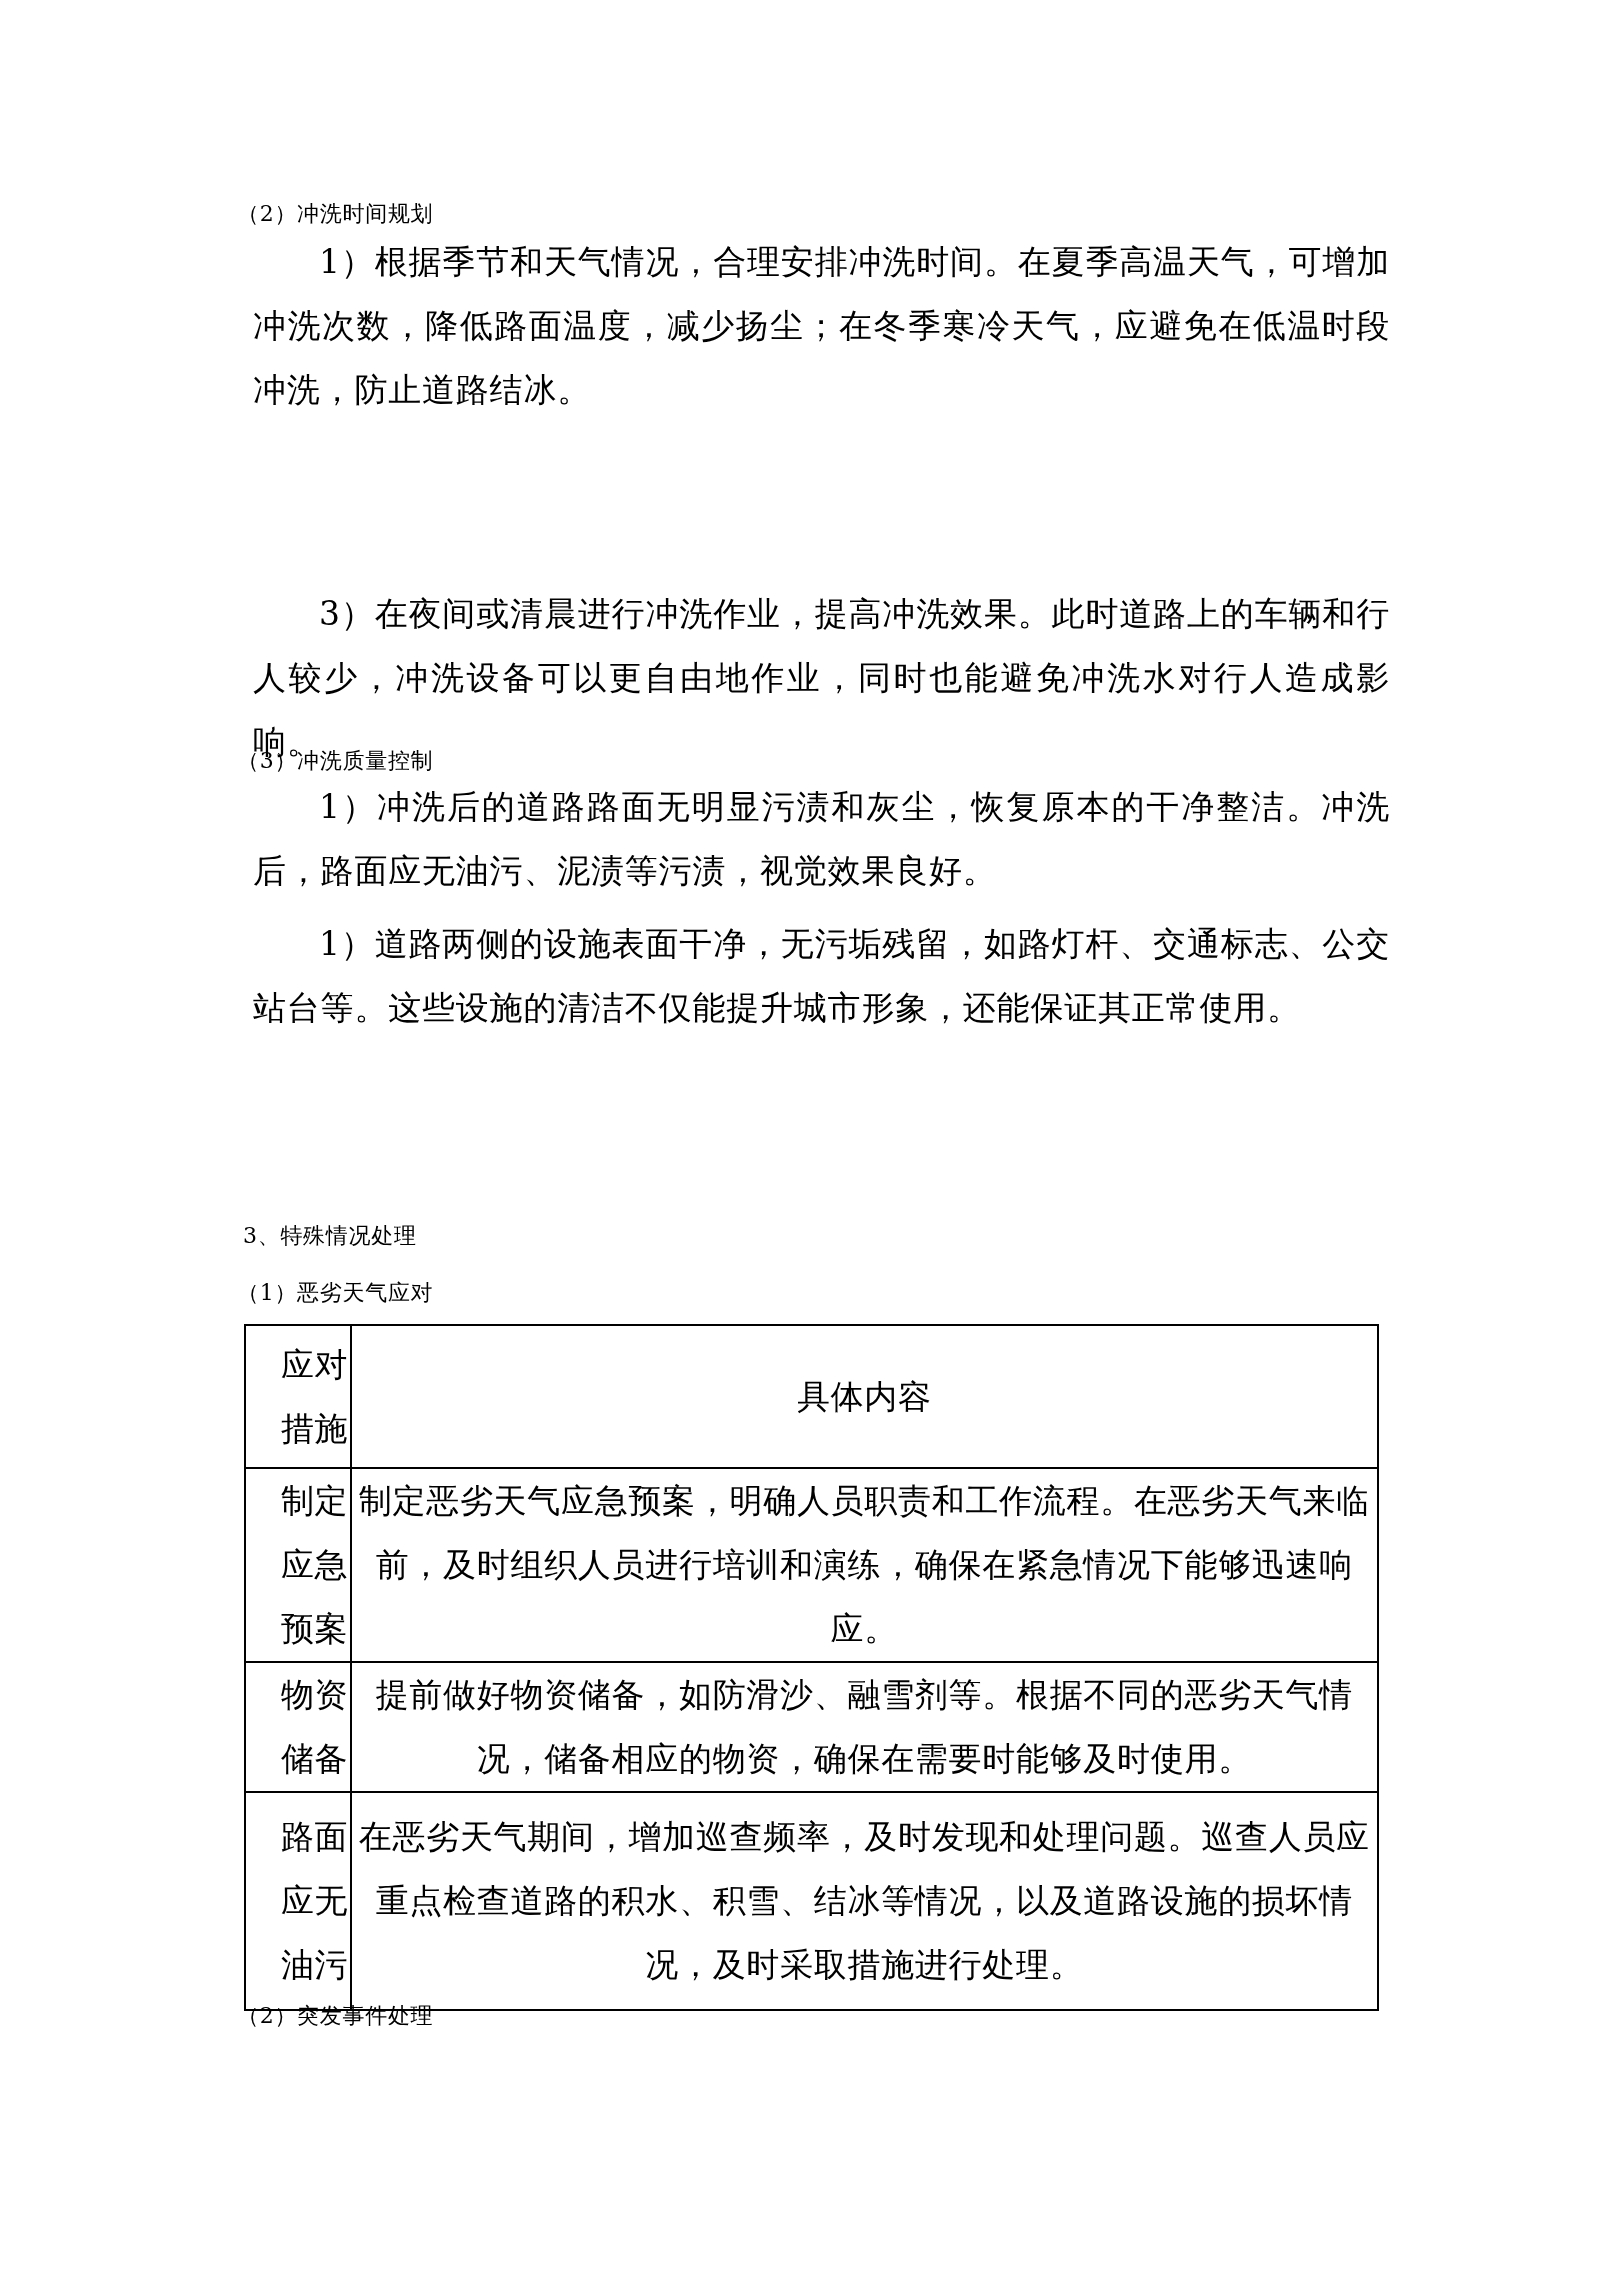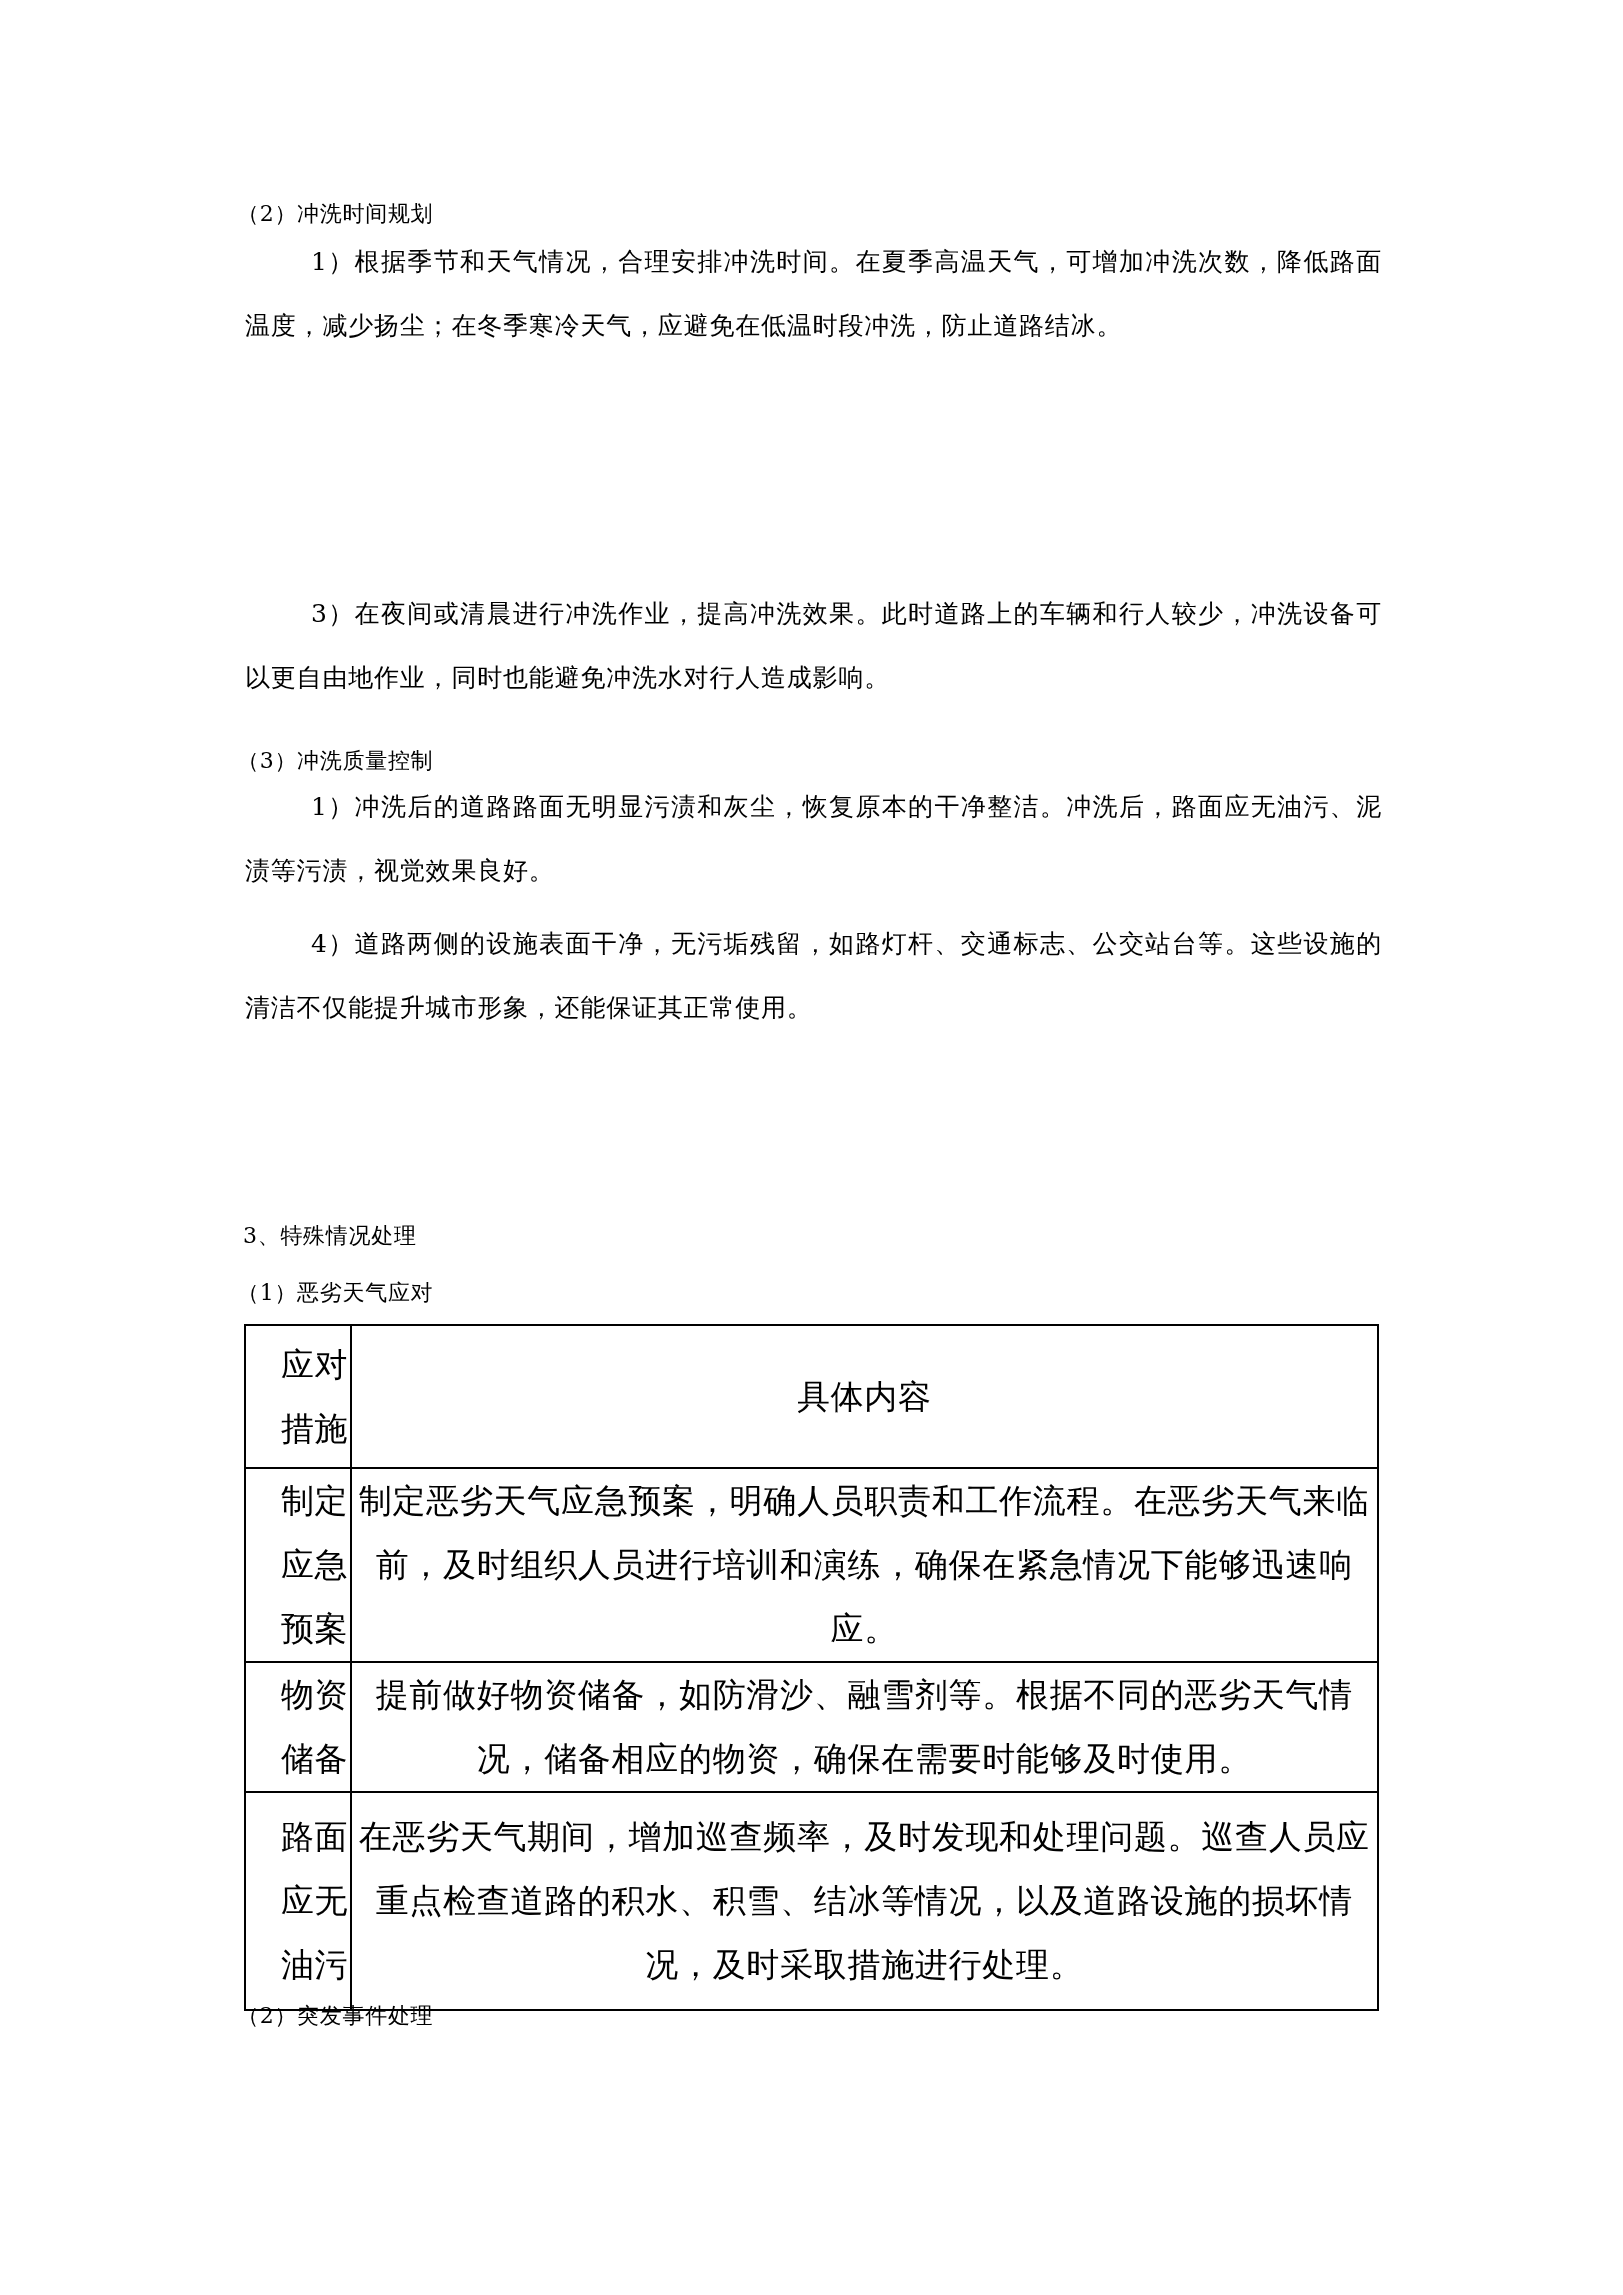--- a/index.html
+++ b/index.html
@@ -7,22 +7,22 @@
     width: 1623px; height: 2295px; position: relative; overflow: hidden;
     font-family: "DejaVu Serif", "Liberation Serif", serif;
     color: #000000;
   }
   .page { position: absolute; left: 0; top: 0; width: 1623px; height: 2295px; }
   .heading {
     position: absolute; left: 243px; font-size: 22px; line-height: 39px;
     white-space: nowrap; letter-spacing: 0.7px;
   }
   .para {
-    position: absolute; left: 245px; width: 1137px;
-    font-size: 25px; line-height: 64px; text-align: justify;
+    position: absolute; left: 253px; width: 1137px;
+    font-size: 33px; line-height: 64px; text-align: justify;
     text-indent: 66px; letter-spacing: 0.8px;
   }
   table.doc-table {
     position: absolute; left: 244px; top: 1324px; width: 1135px;
     border-collapse: collapse; table-layout: fixed;
   }
   table.doc-table td {
     border: 2px solid #000; font-size: 33px; line-height: 64px;
     padding: 0 1.3px; vertical-align: middle; letter-spacing: 0.7px;
   }
@@ -39,21 +39,21 @@
 <div class="page">
 
   <div class="heading" style="top:194px; left:237px;">（2）冲洗时间规划</div>
 
   <div class="para" style="top:230px;">1）根据季节和天气情况，合理安排冲洗时间。在夏季高温天气，可增加冲洗次数，降低路面温度，减少扬尘；在冬季寒冷天气，应避免在低温时段冲洗，防止道路结冰。</div>
   <div class="para" style="top:582px;">3）在夜间或清晨进行冲洗作业，提高冲洗效果。此时道路上的车辆和行人较少，冲洗设备可以更自由地作业，同时也能避免冲洗水对行人造成影响。</div>
 
   <div class="heading" style="top:741px; left:237px;">（3）冲洗质量控制</div>
 
   <div class="para" style="top:775px;">1）冲洗后的道路路面无明显污渍和灰尘，恢复原本的干净整洁。冲洗后，路面应无油污、泥渍等污渍，视觉效果良好。</div>
-  <div class="para" style="top:912px;">4）道路两侧的设施表面干净，无污垢残留，如路灯杆、交通标志、公交站台等。这些设施的清洁不仅能提升城市形象，还能保证其正常使用。</div>
+  <div class="para" style="top:912px;">1）道路两侧的设施表面干净，无污垢残留，如路灯杆、交通标志、公交站台等。这些设施的清洁不仅能提升城市形象，还能保证其正常使用。</div>
 
   <div class="heading" style="top:1216px;">3、特殊情况处理</div>
   <div class="heading" style="top:1273px; left:237px;">（1）恶劣天气应对</div>
 
   <table class="doc-table">
     <tbody>
         <tr class="r-head">
       <td class="col-measure">应对措施</td>
       <td class="col-content">具体内容</td>
     </tr>

